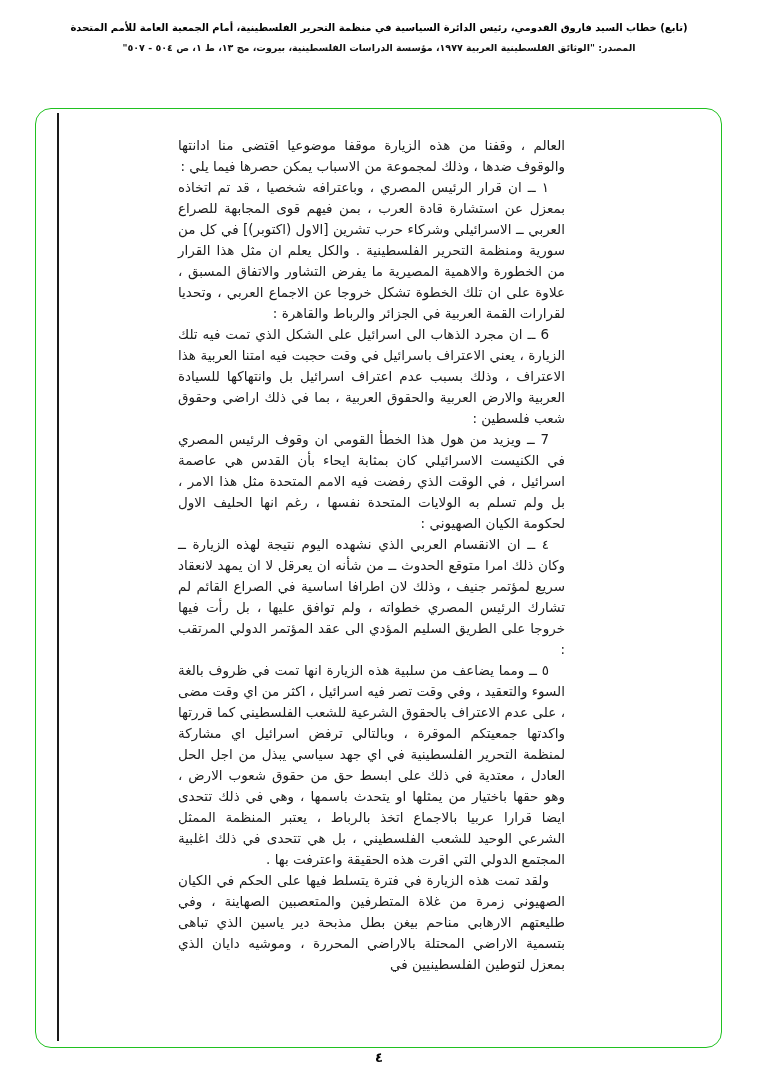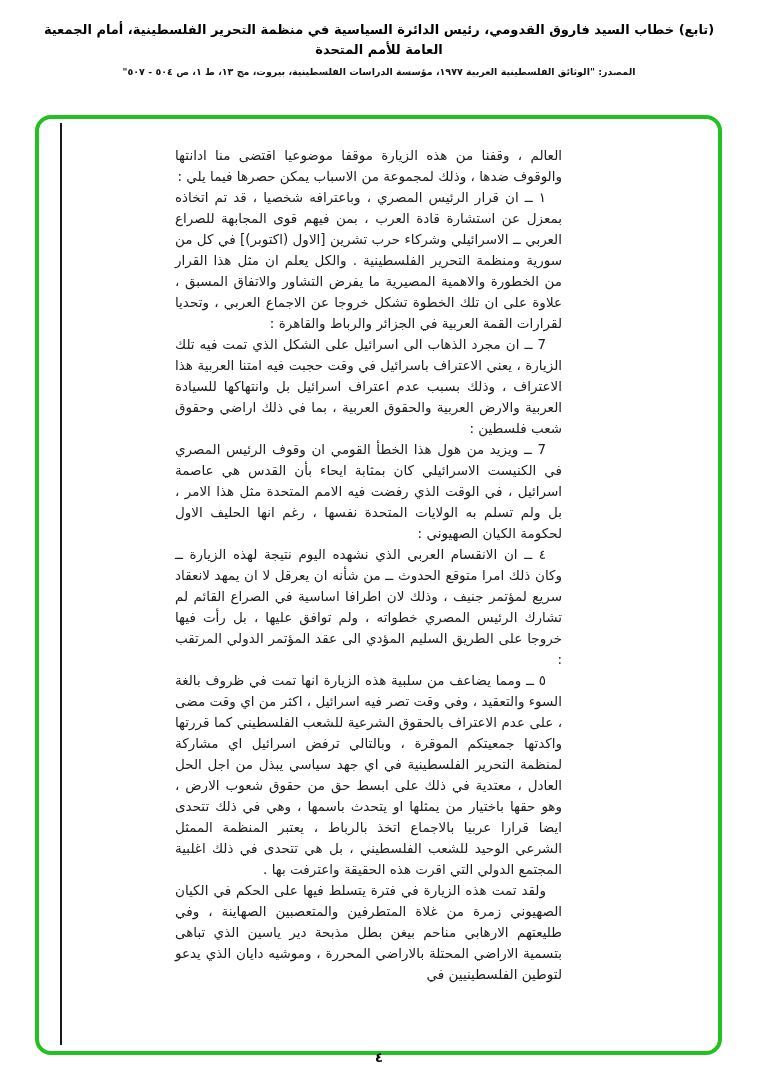--- a/index.html
+++ b/index.html
@@ -18,38 +18,38 @@
   .header {
     position: absolute;
     top: 20px;
     left: 0;
     width: 100%;
     direction: rtl;
     text-align: center;
     color: #000000;
   }
   .header-title {
-    font-size: 13px;
+    font-size: 10px;
     font-weight: 700;
     line-height: 1.5;
     padding: 0 32px;
   }
   .header-source {
     margin-top: 7px;
     font-size: 9.5px;
     font-weight: 700;
     color: #111111;
   }
   .green-box {
     position: absolute;
     left: 35px;
-    top: 115px;
+    top: 108px;
     width: 687px;
     height: 940px;
-    border: 4px solid #a16207;
+    border: 1px solid #a16207;
     border-radius: 16px;
     box-sizing: border-box;
     background: #ffffff;
   }
   .scan-edge {
     position: absolute;
     left: 21px;
     top: 4px;
     bottom: 6px;
     width: 2px;
@@ -92,23 +92,23 @@
   <header class="header">
     <div class="header-title">(تابع) خطاب السيد فاروق القدومي، رئيس الدائرة السياسية في منظمة التحرير الفلسطينية، أمام الجمعية العامة للأمم المتحدة</div>
     <div class="header-source">المصدر: "الوثائق الفلسطينية العربية ١٩٧٧، مؤسسة الدراسات الفلسطينية، بيروت، مج ١٣، ط ١، ص ٥٠٤ - ٥٠٧"</div>
   </header>
 
   <div class="green-box" style="border-color: rgb(32, 193, 32);">
     <div class="scan-edge" style="background: rgb(26, 26, 26);"></div>
     <div class="page-text">
       <p>العالم ، وقفنا من هذه الزيارة موقفا موضوعيا اقتضى منا ادانتها والوقوف ضدها ، وذلك لمجموعة من الاسباب يمكن حصرها فيما يلي :</p>
       <p>١ ــ ان قرار الرئيس المصري ، وباعترافه شخصيا ، قد تم اتخاذه بمعزل عن استشارة قادة العرب ، بمن فيهم قوى المجابهة للصراع العربي ــ الاسرائيلي وشركاء حرب تشرين [الاول (اكتوبر)] في كل من سورية ومنظمة التحرير الفلسطينية . والكل يعلم ان مثل هذا القرار من الخطورة والاهمية المصيرية ما يفرض التشاور والاتفاق المسبق ، علاوة على ان تلك الخطوة تشكل خروجا عن الاجماع العربي ، وتحديا لقرارات القمة العربية في الجزائر والرباط والقاهرة :</p>
-      <p>7 ــ ان مجرد الذهاب الى اسرائيل على الشكل الذي تمت فيه تلك الزيارة ، يعني الاعتراف باسرائيل في وقت حجبت فيه امتنا العربية هذا الاعتراف ، وذلك بسبب عدم اعتراف اسرائيل بل وانتهاكها للسيادة العربية والارض العربية والحقوق العربية ، بما في ذلك اراضي وحقوق شعب فلسطين :</p>
+      <p>6 ــ ان مجرد الذهاب الى اسرائيل على الشكل الذي تمت فيه تلك الزيارة ، يعني الاعتراف باسرائيل في وقت حجبت فيه امتنا العربية هذا الاعتراف ، وذلك بسبب عدم اعتراف اسرائيل بل وانتهاكها للسيادة العربية والارض العربية والحقوق العربية ، بما في ذلك اراضي وحقوق شعب فلسطين :</p>
       <p>7 ــ ويزيد من هول هذا الخطأ القومي ان وقوف الرئيس المصري في الكنيست الاسرائيلي كان بمثابة ايحاء بأن القدس هي عاصمة اسرائيل ، في الوقت الذي رفضت فيه الامم المتحدة مثل هذا الامر ، بل ولم تسلم به الولايات المتحدة نفسها ، رغم انها الحليف الاول لحكومة الكيان الصهيوني :</p>
       <p>٤ ــ ان الانقسام العربي الذي نشهده اليوم نتيجة لهذه الزيارة ــ وكان ذلك امرا متوقع الحدوث ــ من شأنه ان يعرقل لا ان يمهد لانعقاد سريع لمؤتمر جنيف ، وذلك لان اطرافا اساسية في الصراع القائم لم تشارك الرئيس المصري خطواته ، ولم توافق عليها ، بل رأت فيها خروجا على الطريق السليم المؤدي الى عقد المؤتمر الدولي المرتقب :</p>
       <p>٥ ــ ومما يضاعف من سلبية هذه الزيارة انها تمت في ظروف بالغة السوء والتعقيد ، وفي وقت تصر فيه اسرائيل ، اكثر من اي وقت مضى ، على عدم الاعتراف بالحقوق الشرعية للشعب الفلسطيني كما قررتها واكدتها جمعيتكم الموقرة ، وبالتالي ترفض اسرائيل اي مشاركة لمنظمة التحرير الفلسطينية في اي جهد سياسي يبذل من اجل الحل العادل ، معتدية في ذلك على ابسط حق من حقوق شعوب الارض ، وهو حقها باختيار من يمثلها او يتحدث باسمها ، وهي في ذلك تتحدى ايضا قرارا عربيا بالاجماع اتخذ بالرباط ، يعتبر المنظمة الممثل الشرعي الوحيد للشعب الفلسطيني ، بل هي تتحدى في ذلك اغلبية المجتمع الدولي التي اقرت هذه الحقيقة واعترفت بها .</p>
-      <p>ولقد تمت هذه الزيارة في فترة يتسلط فيها على الحكم في الكيان الصهيوني زمرة من غلاة المتطرفين والمتعصبين الصهاينة ، وفي طليعتهم الارهابي مناحم بيغن بطل مذبحة دير ياسين الذي تباهى بتسمية الاراضي المحتلة بالاراضي المحررة ، وموشيه دايان الذي يدعو لتوطين الفلسطينيين في</p>
+      <p>ولقد تمت هذه الزيارة في فترة يتسلط فيها على الحكم في الكيان الصهيوني زمرة من غلاة المتطرفين والمتعصبين الصهاينة ، وفي طليعتهم الارهابي مناحم بيغن بطل مذبحة دير ياسين الذي تباهى بتسمية الاراضي المحتلة بالاراضي المحررة ، وموشيه دايان الذي بمعزل لتوطين الفلسطينيين في</p>
     </div>
   </div>
 
   <div class="page-number">٤</div>
 
 </div>
 
 </body></html>

